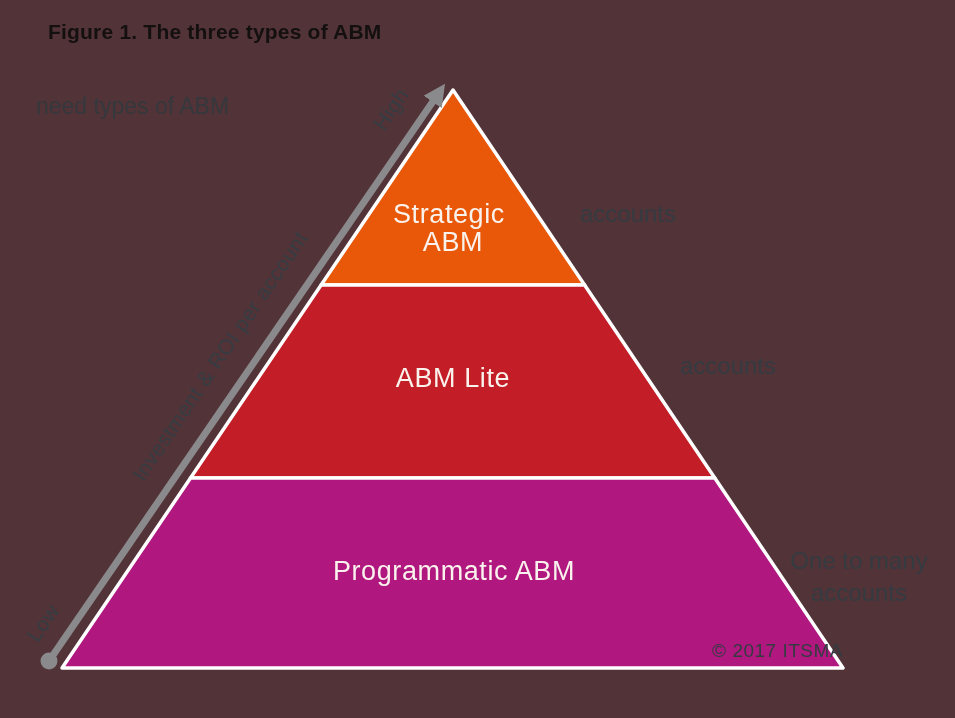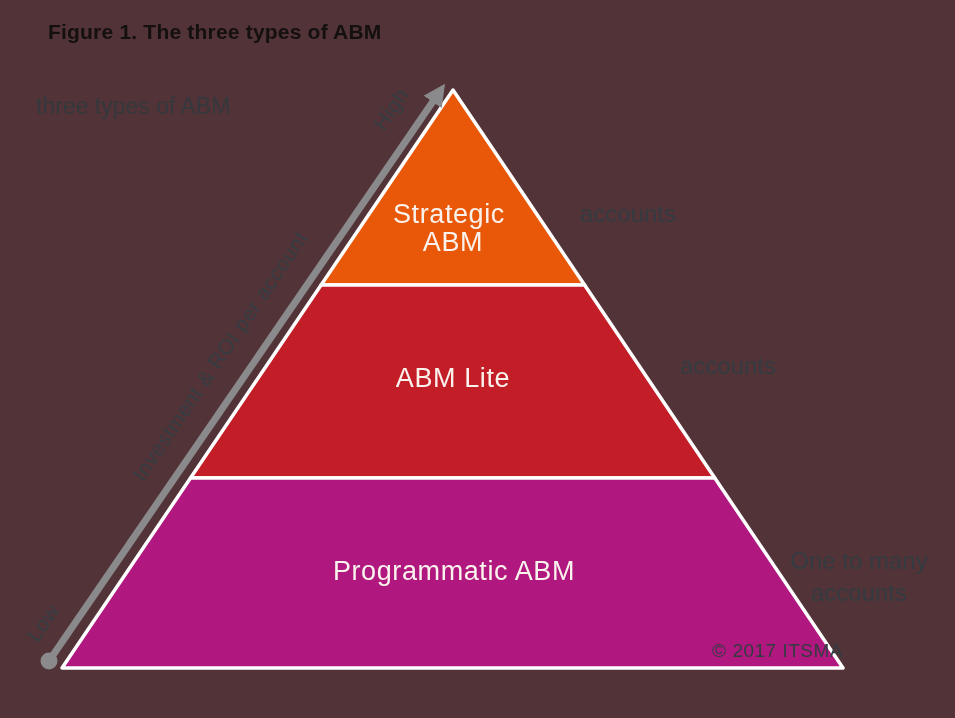--- a/index.html
+++ b/index.html
@@ -77,21 +77,21 @@
   }
 </style>
 </head>
 <body>
 
 <div class="stage">
 
   <h1 class="figure-title">Figure 1. The three types of ABM</h1>
 
   <div class="intro">
-    <div>three types of ABM</div>
+    <div>need types of ABM</div>
   </div>
 
   <svg class="pyramid-svg" width="955" height="718" viewBox="0 0 955 718">
     <defs>
       <marker id="arrowhead" markerUnits="userSpaceOnUse" markerWidth="30" markerHeight="26" refX="6" refY="11" orient="auto">
         <path d="M0,0 L22,11 L0,22 Z" fill="#8a8a8c"></path>
       </marker>
     </defs>
 
     <polygon points="453,90 584.6,285 321.1,285" stroke="#ffffff" stroke-width="3.5" stroke-linejoin="round" fill="#e95808"></polygon>

